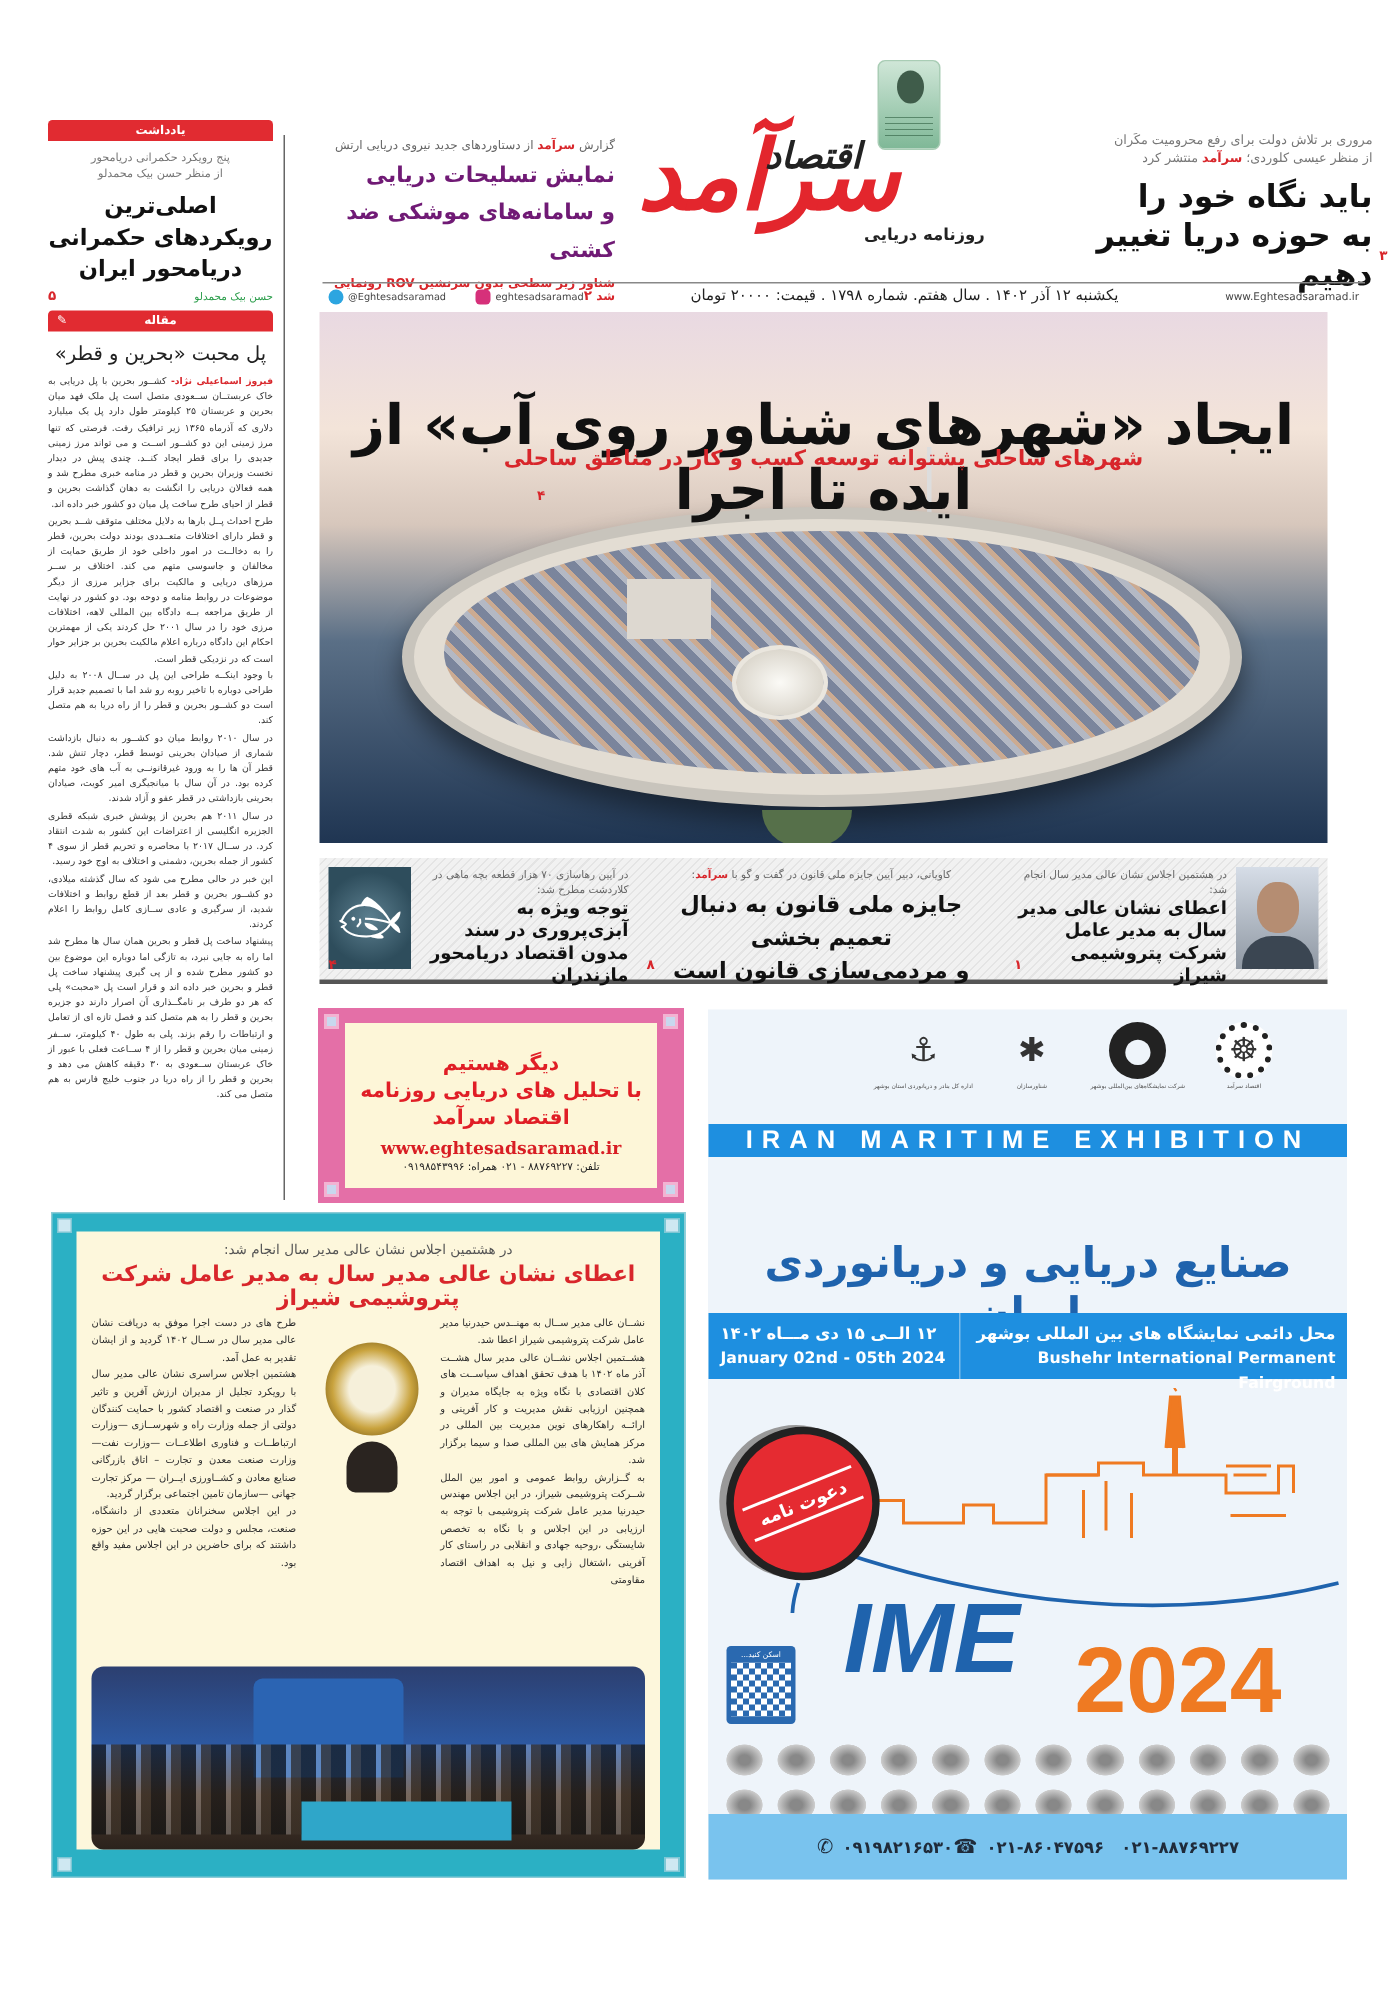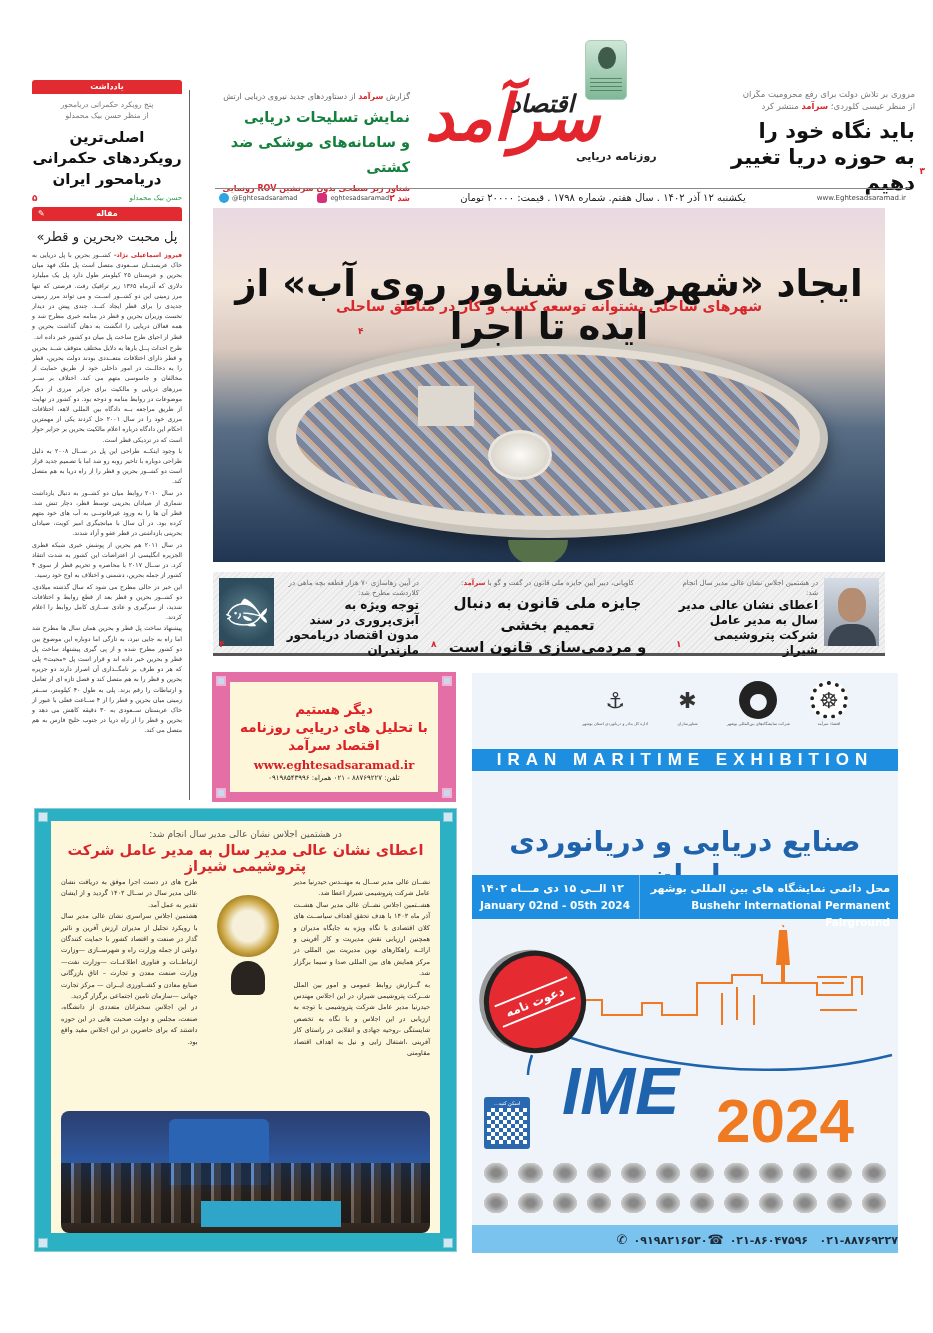--- a/index.html
+++ b/index.html
@@ -18,21 +18,21 @@
   .portrait { position: absolute; left: 185px; top: 0; width: 42px; height: 60px; background: linear-gradient(#cfe6d7,#7fb897); border-radius: 5px; border: 1px solid #a9cdb5; }
   .portrait .face { position: absolute; left: 12px; top: 6px; width: 18px; height: 22px; border-radius: 50%; background: #3f5c4a; }
   .portrait .lines { position: absolute; left: 4px; right: 4px; bottom: 5px; height: 16px; background: repeating-linear-gradient(#2d5d3f 0 1px, transparent 1px 4px); opacity: .6; }
   .logo-main { position: absolute; left: 25px; top: 40px; font-size: 64px; font-weight: bold; color: #e3262d; font-family: "DejaVu Serif", serif; font-style: italic; letter-spacing: -3px; }
   .logo-sub { position: absolute; left: 110px; top: 50px; font-size: 24px; font-weight: bold; color: #222; font-style: italic; }
   .logo-tag { position: absolute; left: 176px; top: 110px; font-size: 11px; color: #222; font-weight: bold; }
 
   .mast-left { left: 215px; top: 92px; width: 195px; text-align: right; }
   .mast-left .kicker { font-size: 8px; color: #666; }
   .mast-left .kicker .brand { color: #d8262b; font-weight: bold; }
-  .mast-left .hl { font-size: 14.5px; font-weight: bold; line-height: 25px; margin-top: 4px; color: #15803d; }
+  .mast-left .hl { font-size: 14.5px; font-weight: bold; line-height: 25px; margin-top: 4px; color: #701a75; }
   .mast-left .sub { font-size: 8px; color: #d8262b; margin-top: 4px; font-weight: bold; }
 
   .dateline { left: 215px; top: 188px; width: 695px; height: 18px; border-top: 1px solid #888; display: flex; align-items: center; justify-content: space-between; padding: 0 4px; }
   .dateline .url { font-size: 7px; color: #444; direction: ltr; }
   .dateline .date { font-size: 10px; color: #222; }
   .dateline .social { display: flex; gap: 20px; align-items: center; direction: ltr; font-size: 6.5px; color: #444; }
   .dot { display: inline-block; width: 10px; height: 10px; border-radius: 50%; margin-right: 3px; vertical-align: middle; }
 
   
   .hero { left: 213px; top: 208px; width: 672px; height: 354px; overflow: hidden; background: linear-gradient(180deg, #e9d9e2 0%, #f3e4d9 22%, #d7c7bc 40%, #5a6f86 62%, #1f3552 100%); }
@@ -119,21 +119,21 @@
   .ime .skyline { position: absolute; top: 252px; left: 0; width: 426px; height: 150px; }
   .ime .stamp { position: absolute; left: 12px; top: 278px; width: 102px; height: 102px; border-radius: 50%; background: #e52b31; border: 5px solid #222; box-shadow: -4px -3px 0 #999; transform: rotate(-22deg); display: flex; align-items: center; justify-content: center; }
   .ime .stamp span { color: #fff; font-size: 12px; font-weight: bold; border-top: 2px solid #fff; border-bottom: 2px solid #fff; padding: 3px 8px; }
   .ime .ime-word { position: absolute; left: 90px; top: 380px; font-size: 66px; font-weight: bold; font-style: italic; color: #1f63ad; direction: ltr; font-family: "Liberation Sans", sans-serif; }
   .ime .year { position: absolute; left: 244px; top: 412px; font-size: 62px; font-weight: bold; color: #ef7a22; direction: ltr; font-family: "Liberation Sans", sans-serif; }
   .ime .qr { position: absolute; left: 12px; top: 424px; width: 46px; height: 52px; background: #2a69b0; border-radius: 3px; padding: 3px; }
   .ime .qr .lbl { font-size: 5px; color: #fff; text-align: center; }
   .ime .qr .code { margin-top: 2px; height: 36px; background: repeating-conic-gradient(#fff 0 25%, #2a69b0 0 50%) 0 0/8px 8px; }
   .ime .sponsors { position: absolute; left: 10px; right: 10px; top: 488px; height: 56px; display: grid; grid-template-columns: repeat(12, 1fr); gap: 4px 6px; }
   .ime .sponsor { height: 24px; border-radius: 50%; background: radial-gradient(#888 20%, #ccc 60%, transparent 62%); }
-  .ime .contact { position: absolute; left: 0; right: 0; bottom: 0; height: 28px; background: #79c3ee; display: flex; justify-content: flex-end; align-items: center; direction: ltr; font-size: 11px; font-weight: bold; color: #1f2b3a; }
+  .ime .contact { position: absolute; left: 0; right: 0; bottom: 0; height: 44px; background: #79c3ee; display: flex; justify-content: center; align-items: center; direction: ltr; font-size: 11px; font-weight: bold; color: #1f2b3a; }
   .ime .contact .icon { font-size: 13px; margin-right: 6px; }
 </style>
 </head>
 <body>
 
 <div class="abs mast-right">
   <div class="kicker">
     <div>مروری بر تلاش دولت برای رفع محرومیت مکَران</div>
     <div><span>از منظر عیسی کلوردی؛ </span><span class="brand">سرآمد</span><span> منتشر کرد</span></div>
   </div>

